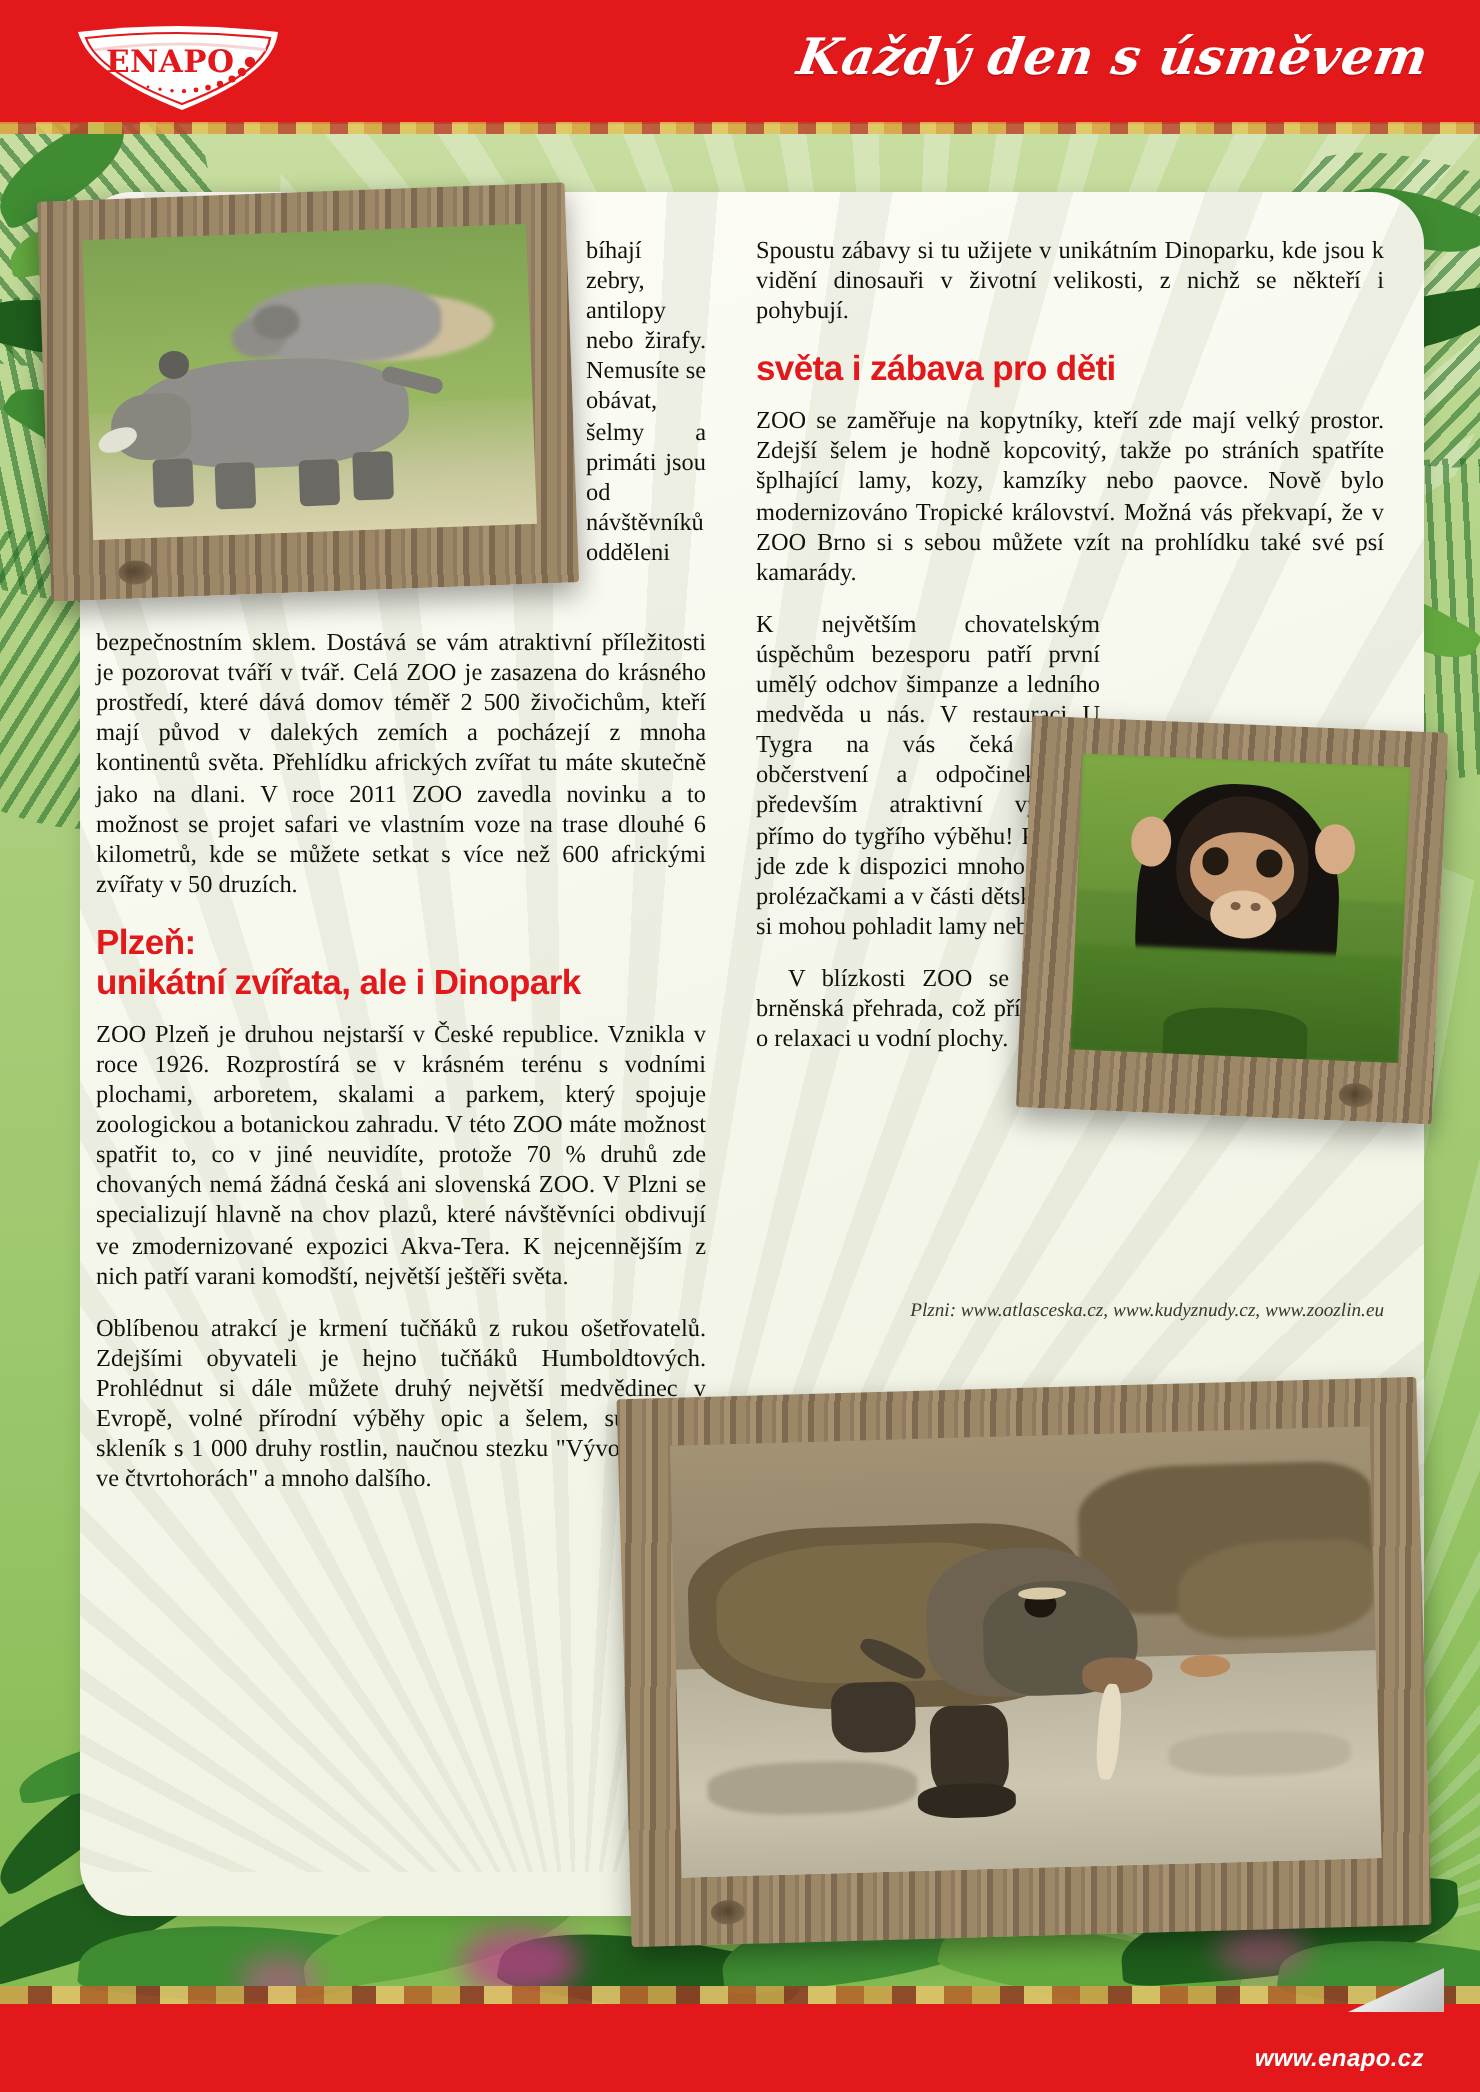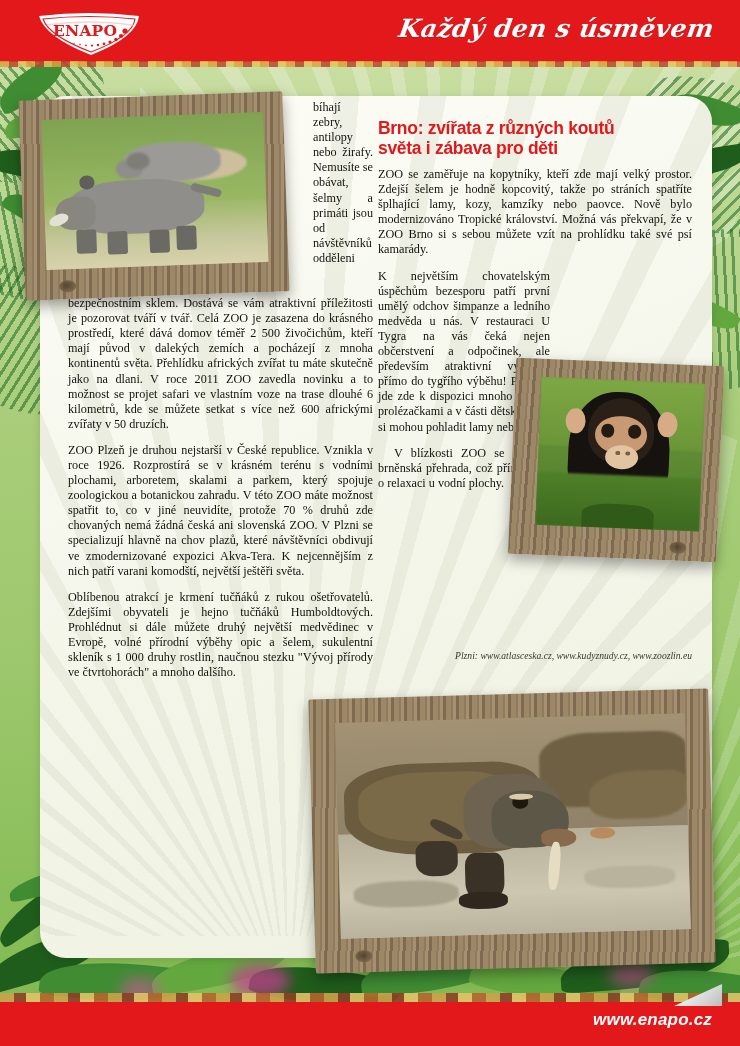--- a/index.html
+++ b/index.html
@@ -33,22 +33,22 @@
   .header-bar:after{content:"";position:absolute;left:0;bottom:-5px;width:740px;height:6px;
      background:repeating-linear-gradient(90deg,#d9a23c 0 9px,#b8472a 9px 18px,#e2c45b 18px 26px);opacity:.85;}
   .logo{position:absolute;left:33px;top:11px;width:112px;height:46px;z-index:45;}
   .tagline{position:absolute;right:26px;top:14px;z-index:45;color:#fff;
      font-family:"DejaVu Serif", serif;font-style:italic;font-weight:700;
      font-size:25px;letter-spacing:.4px;transform:skewX(-9deg);
      text-shadow:0 1px 0 rgba(0,0,0,.15);white-space:nowrap;}
 
   
   .footer-bar{position:absolute;left:0;bottom:0;width:740px;height:44px;background:#e2181b;z-index:40;}
-  .footer-url{position:absolute;right:28px;top:8px;color:#fff;font-family:"Liberation Sans",sans-serif;
-     font-weight:700;font-style:italic;font-size:17px;letter-spacing:.2px;}
+  .footer-url{position:absolute;right:28px;top:20px;color:#fff;font-family:"Liberation Sans",sans-serif;
+     font-weight:700;font-style:italic;font-size:12px;letter-spacing:.2px;}
   .footer-strip{position:absolute;left:0;bottom:44px;width:740px;height:9px;z-index:39;
      background:repeating-linear-gradient(90deg,#caa24a 0 14px,#8e3f25 14px 26px,#e0c268 26px 40px,#b5652c 40px 54px);
      opacity:.9;}
   .footer-curl{position:absolute;right:18px;bottom:40px;width:48px;height:22px;z-index:41;
      background:linear-gradient(135deg,#ffffff 0%,#e6e6e6 45%,#bdbdbd 100%);
      clip-path:polygon(100% 0,0 100%,100% 100%);}
 
   
   .panel{position:absolute;left:40px;top:96px;width:672px;height:862px;
      background:linear-gradient(160deg,#fdfdf6 0%,#f7f8ee 35%,#f2f4e6 70%,#eef2e0 100%);
@@ -63,21 +63,21 @@
   .col{position:absolute;z-index:20;font-size:12.2px;line-height:15.1px;color:#14110d;
      text-align:justify;}
   .col p{margin:0 0 11px 0;}
   .col p.indent{text-indent:16px;}
 
   .head-red{font-family:"Liberation Sans",sans-serif;font-weight:700;color:#e2181b;
      font-size:17.5px;line-height:20px;letter-spacing:-.3px;margin:0 0 9px 0;text-align:left;}
   .head-red .l2{display:block;}
 
   
-  #left-col{left:48px;top:100px;width:305px;margin-left:20px;}
+  #left-col{left:48px;top:118px;width:305px;}
   .shape-rhino{float:left;width:245px;height:196px;shape-outside:inset(0);}
 
   
   #right-col{left:378px;top:118px;width:314px;}
   .shape-chimp{float:right;width:142px;height:178px;shape-outside:inset(0);}
 
   .source{position:absolute;left:378px;top:650px;width:314px;z-index:22;
      font-size:9.6px;font-style:italic;color:#3a382e;text-align:right;}
 
   
@@ -237,29 +237,33 @@
     <div class="sh blur" style="left:70%;top:70%;width:26%;height:10%;background:#b9b29c;border-radius:40%;"></div>
     <div class="sh" style="left:72%;top:52%;width:7%;height:5%;background:#b98a5e;border-radius:50%;"></div>
   </div>
   <div class="knot" style="left:40px;bottom:10px;"></div>
 </div>
 
 <div class="col" id="left-col">
   <div class="shape-rhino"></div>
   <p>bíhají zebry, antilopy nebo žirafy. Nemusíte se obávat, šelmy a primáti jsou od návštěvníků odděleni bezpečnostním sklem. Dostává se vám atraktivní příležitosti je pozorovat tváří v tvář. Celá ZOO je zasazena do krásného prostředí, které dává domov téměř 2 500 živočichům, kteří mají původ v dalekých zemích a pocházejí z mnoha kontinentů světa. Přehlídku afrických zvířat tu máte skutečně jako na dlani. V roce 2011 ZOO zavedla novinku a to možnost se projet safari ve vlastním voze na trase dlouhé 6 kilometrů, kde se můžete setkat s více než 600 africkými zvířaty v 50 druzích.</p>
 
+  <h2 class="head-red">
+    <span>Plzeň:</span>
+    <span class="l2">unikátní zvířata, ale i Dinopark</span>
+  </h2>
 
   <p>ZOO Plzeň je druhou nejstarší v České republice. Vznikla v roce 1926. Rozprostírá se v krásném terénu s vodními plochami, arboretem, skalami a parkem, který spojuje zoologickou a botanickou zahradu. V této ZOO máte možnost spatřit to, co v jiné neuvidíte, protože 70 % druhů zde chovaných nemá žádná česká ani slovenská ZOO. V Plzni se specializují hlavně na chov plazů, které návštěvníci obdivují ve zmodernizované expozici Akva-Tera. K nejcennějším z nich patří varani komodští, největší ještěři světa.</p>
   <p>Oblíbenou atrakcí je krmení tučňáků z rukou ošetřovatelů. Zdejšími obyvateli je hejno tučňáků Humboldtových. Prohlédnut si dále můžete druhý největší medvědinec v Evropě, volné přírodní výběhy opic a šelem, sukulentní skleník s 1 000 druhy rostlin, naučnou stezku "Vývoj přírody ve čtvrtohorách" a mnoho dalšího.</p>
 </div>
 
 <div class="col" id="right-col">
+  <p>Spoustu zábavy si tu užijete v unikátním Dinoparku, kde jsou k vidění dinosauři v životní velikosti, z nichž se někteří i pohybují.</p>
 
   <h2 class="head-red">
-    <span>Brno: zvířata z různých koutů</span>
     <span class="l2">světa i zábava pro děti</span>
   </h2>
 
   <p>ZOO se zaměřuje na kopytníky, kteří zde mají velký prostor. Zdejší šelem je hodně kopcovitý, takže po stráních spatříte šplhající lamy, kozy, kamzíky nebo paovce. Nově bylo modernizováno Tropické království. Možná vás překvapí, že v ZOO Brno si s sebou můžete vzít na prohlídku také své psí kamarády.</p>
 
   <div class="shape-chimp"></div>
   <p>K největším chovatelským úspěchům bezesporu patří první umělý odchov šimpanze a ledního medvěda u nás. V restauraci U Tygra na vás čeká nejen občerstvení a odpočinek, ale především atraktivní vyhlídka přímo do tygřího výběhu! Pro děti jde zde k dispozici mnoho hřišť s prolézačkami a v části dětská ZOO si mohou pohladit lamy nebo kozy.</p>
   <p class="indent">V blízkosti ZOO se nachází brněnská přehrada, což přímo vybízí prodloužit si závěr výletu o relaxaci u vodní plochy.</p>
 </div>
 

